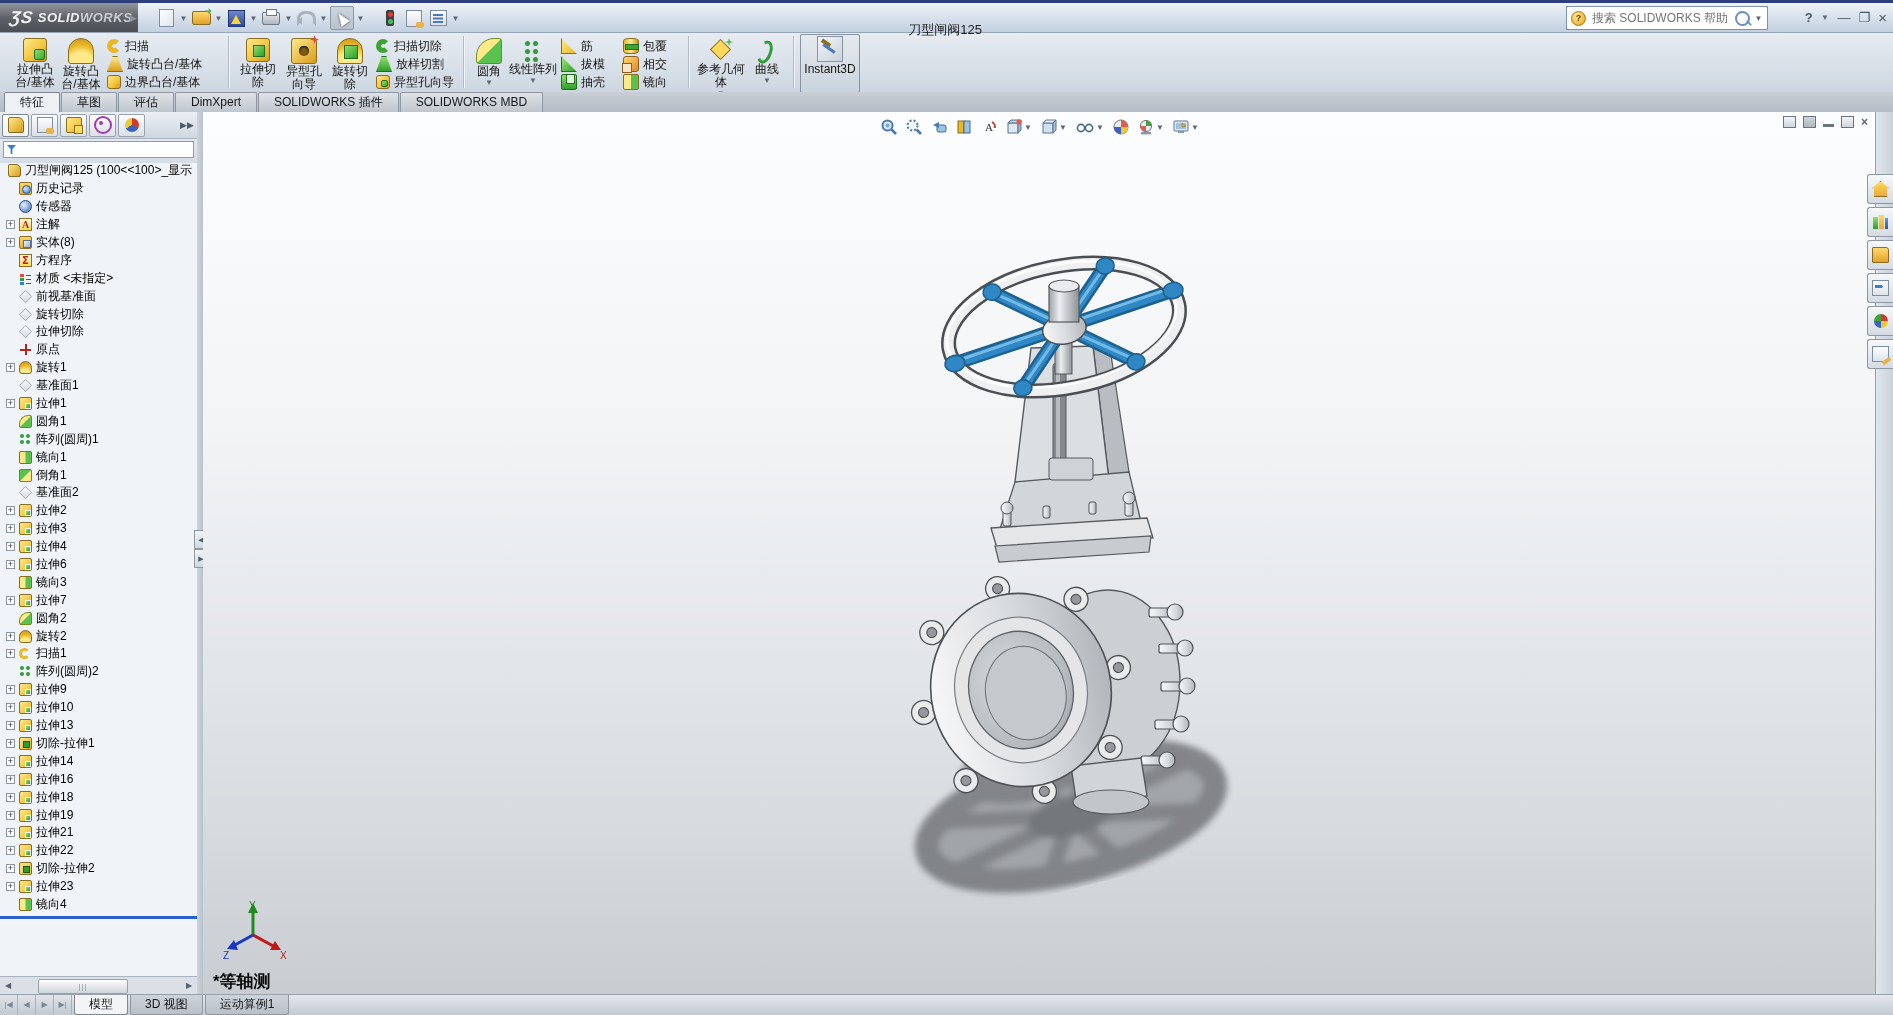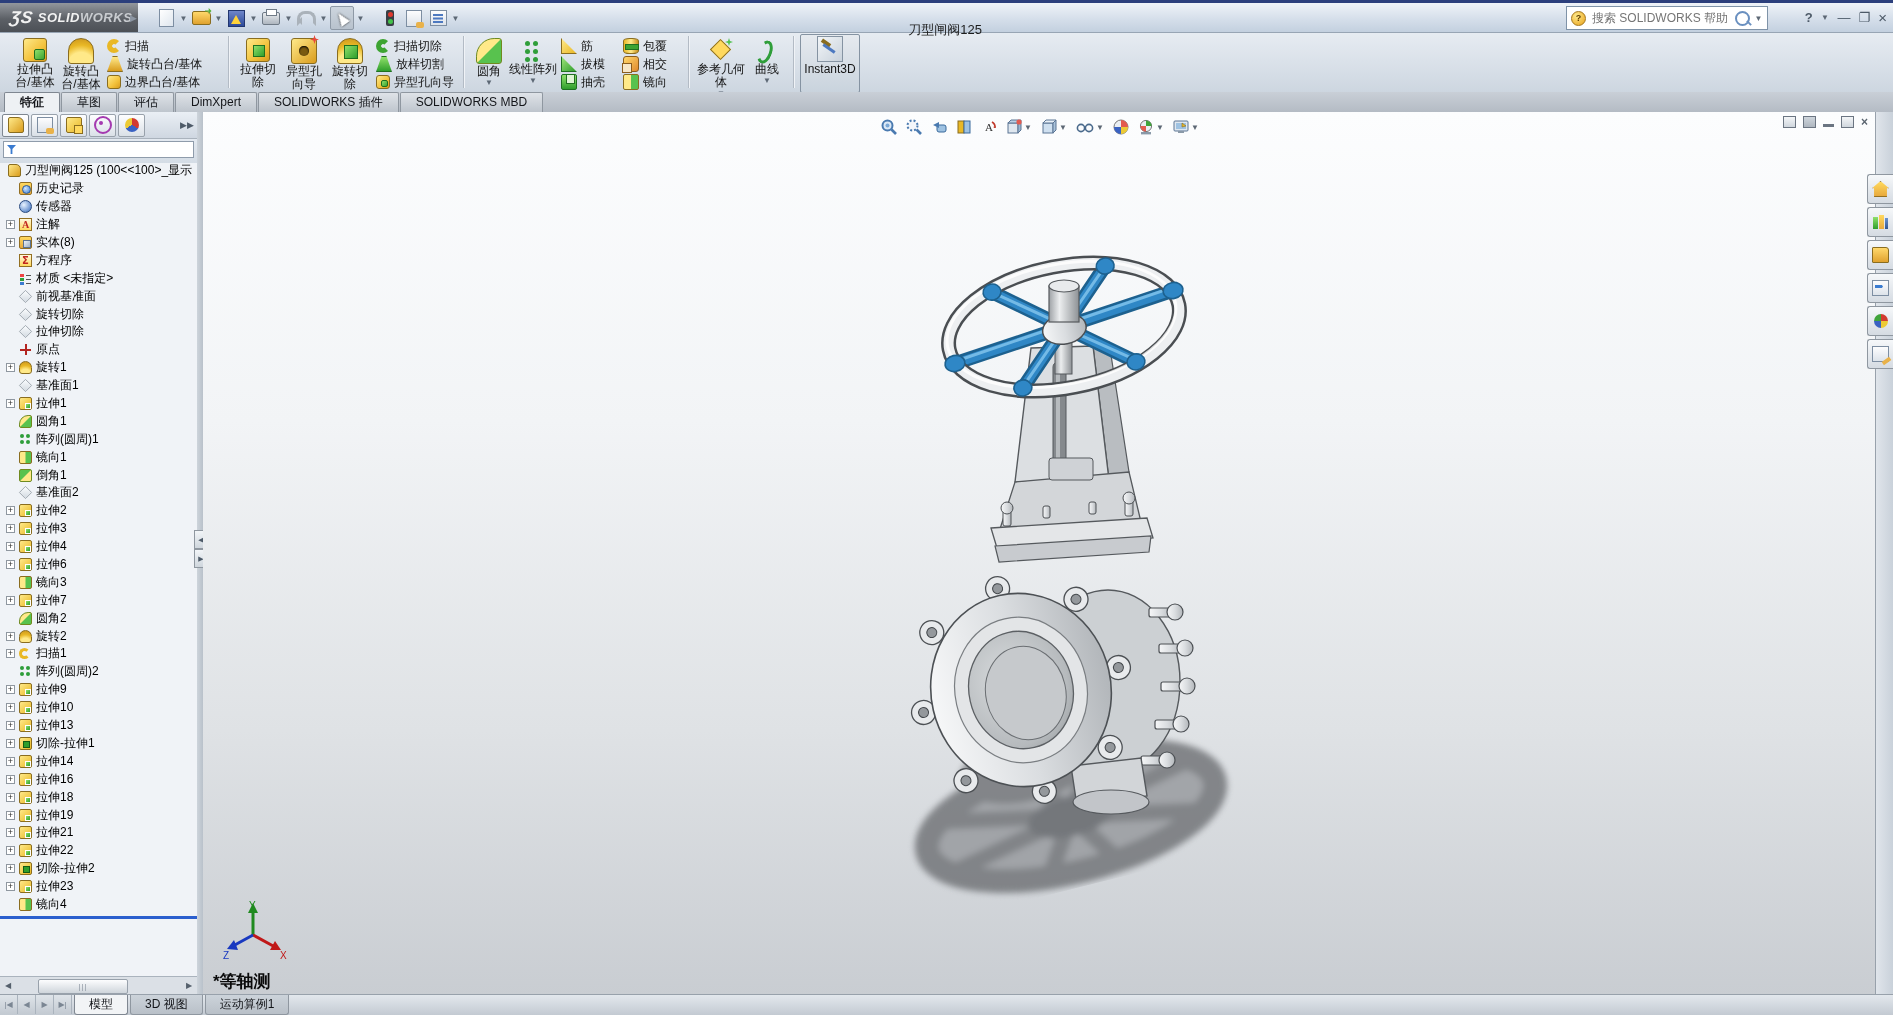--- a/index.html
+++ b/index.html
@@ -100,21 +100,21 @@
   .instic{background:linear-gradient(135deg,#f2f5f8,#c9d2db);border:1px solid #8593a2}
   .instic::after{content:"";position:absolute;left:4px;top:10px;width:14px;height:3px;background:#4d79c0;transform:rotate(35deg)}
   .instic::before{content:"";position:absolute;left:3px;top:4px;width:10px;height:4px;background:#8a6d1f;transform:rotate(35deg)}
   .holewiz{background:linear-gradient(135deg,#ffe989,#d99c1d);border:1px solid #8a6d1f;border-radius:3px}
   .holewiz::after{content:"";position:absolute;left:30%;top:30%;width:40%;height:40%;border-radius:50%;background:#7a5a10;box-shadow:inset 0 1px 2px #000}
   .holewiz::before{content:"";position:absolute;right:-3px;top:-4px;width:9px;height:9px;background:#e8483c;clip-path:polygon(50% 0,62% 38%,100% 50%,62% 62%,50% 100%,38% 62%,0 50%,38% 38%)}
   
   #tabrow{position:absolute;left:0;top:92px;right:0;height:20px;background:linear-gradient(#c9cfd7,#b4bbc4);display:flex;align-items:flex-end;padding-left:4px;z-index:30}
   .ctab{height:19px;line-height:18px;font-size:12px;color:#14161a;padding:0 15px;margin-right:1px;
     border:1px solid #8f97a0;border-bottom:none;background:linear-gradient(#dfe3e8,#bec5cd);border-radius:2px 2px 0 0}
-  .ctab.active{background:#eef1f4;border-color:#7f8791;font-weight:bold}
+  .ctab.active{background:#eef1f4;border-color:#7f8791;font-weight:normal}
   
   #main{position:absolute;left:0;top:112px;right:0;bottom:20px;background:#e7eaee}
   
   #fmpanel{position:absolute;left:0;top:0;width:197px;bottom:0;background:#f0f3f7;border-right:1px solid #8f97a0}
   .pm-tabs{height:26px;background:linear-gradient(#eaeff5,#cfd7e1);border-bottom:1px solid #aab3bd;display:flex;align-items:center;gap:2px;padding:0 2px}
   .pmtab{width:25px;height:21px;border:1px solid #98a1ab;background:linear-gradient(#fdfeff,#dae0e7);border-radius:2px;display:flex;align-items:center;justify-content:center}
   .pmtab.active{background:linear-gradient(#fff,#eef2f6);border-color:#7f8791}
   .pmi{width:14px;height:14px;position:relative}
   .pmi-feat{background:linear-gradient(135deg,#ffe989,#d99c1d);border:1px solid #8a6d1f;border-radius:2px 6px 2px 2px}
   .pmi-prop{background:linear-gradient(#fdfdfe,#dde3ea);border:1px solid #7d8ea2}

